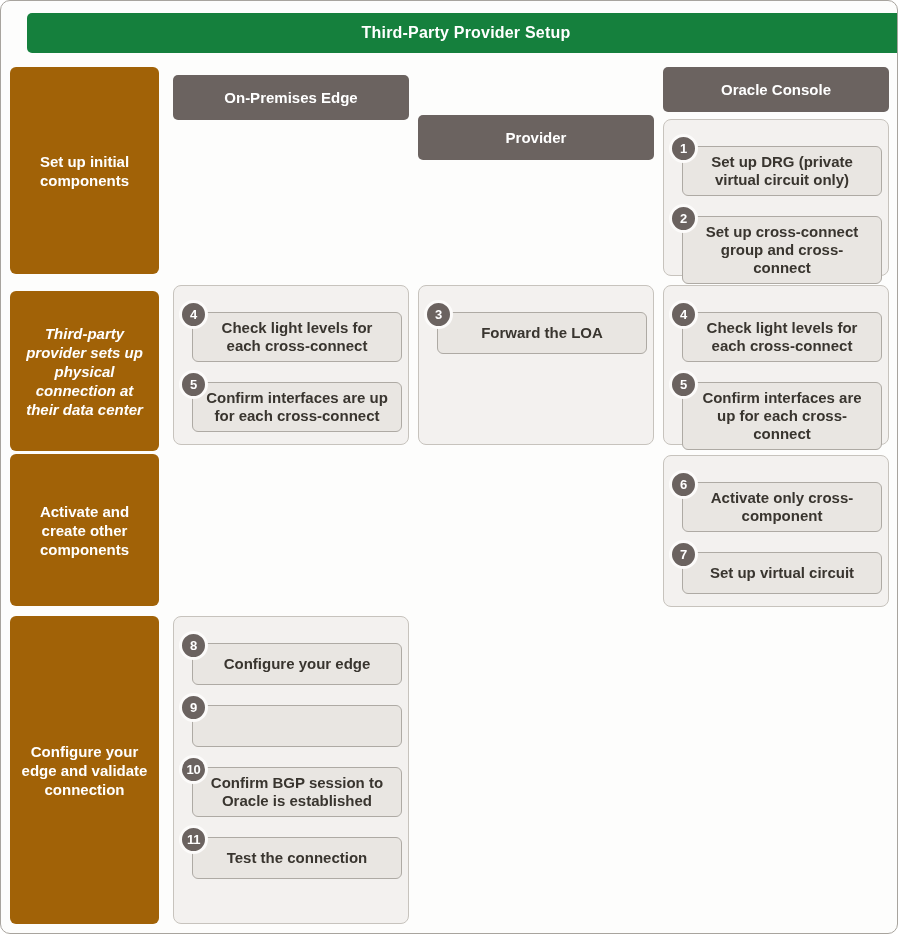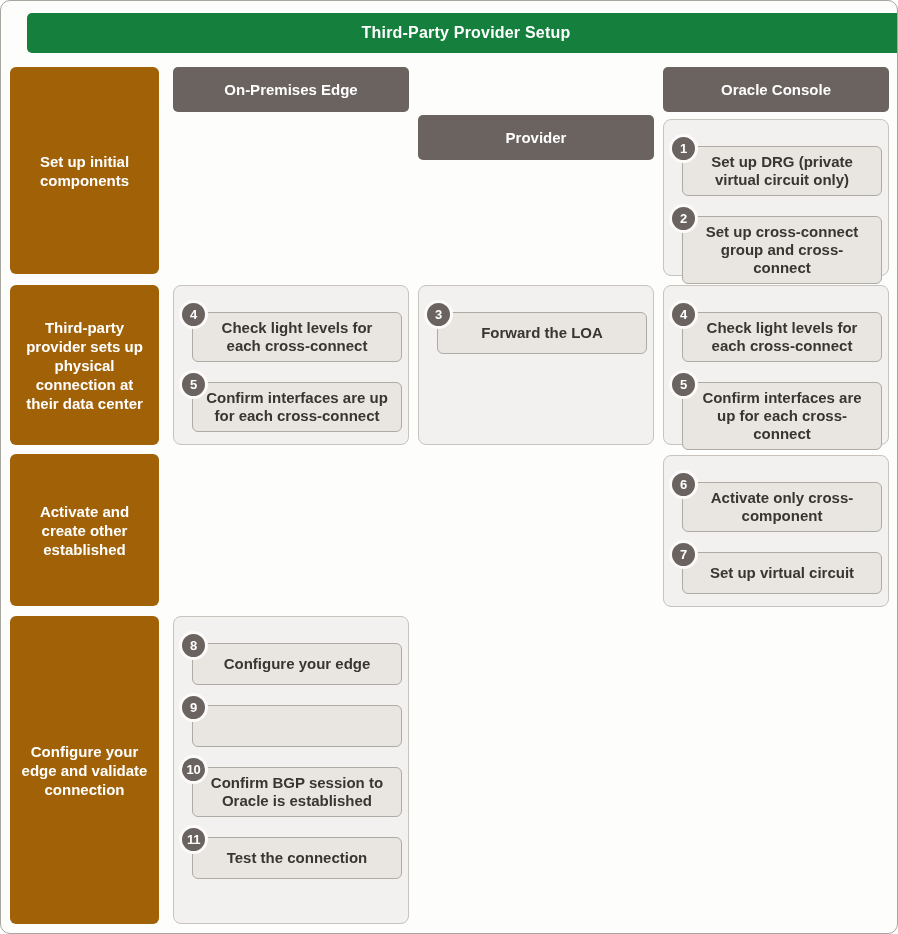--- a/index.html
+++ b/index.html
@@ -12,32 +12,32 @@
     position:absolute; left:26px; top:12px; width:878px; height:40px;
     background:#15803d; border-radius:5px; color:#ffffff;
     display:flex; align-items:center; justify-content:center;
     font-size:16px; font-weight:600; letter-spacing:.2px; box-sizing:border-box;
   }
   .col-header {
     position:absolute; top:66px; height:45px; background:#6b6360; border-radius:5px;
     color:#ffffff; display:flex; align-items:center; justify-content:center;
     font-size:15px; font-weight:600; box-sizing:border-box;
   }
-  #hdr-onprem   { left:172px; width:236px; }
+  #hdr-onprem   { left:172px; width:236px;margin-top:8px; }
   #hdr-provider { left:417px; width:236px;margin-top:48px; }
   #hdr-oracle   { left:662px; width:226px;text-align:right; }
 
   .row-label {
     position:absolute; left:9px; width:149px; background:#a16207; border-radius:6px;
     color:#ffffff; display:flex; align-items:center; justify-content:center;
     text-align:center; font-size:15px; font-weight:600; line-height:19px;
     padding:0 8px; box-sizing:border-box;
   }
   #lbl-r1 { top:66px;  height:207px; }
-  #lbl-r2 { top:284px; height:160px; }
+  #lbl-r2 { top:290px; height:160px;font-style:italic; }
   #lbl-r3 { top:453px; height:152px; }
   #lbl-r4 { top:615px; height:308px; }
 
   .panel {
     position:absolute; background:#f3f1ef; border:1px solid #c7c3bd; border-radius:8px;
     box-sizing:border-box; padding:0 6px 0 18px;
   }
   #p-r1-oracle   { left:662px; top:118px; width:226px; height:157px; }
   #p-r2-onprem   { left:172px; top:284px; width:236px; height:160px; }
   #p-r2-provider { left:417px; top:284px; width:236px; height:160px; }
@@ -65,21 +65,21 @@
 <div class="page">
 
   <div class="title-bar">Third-Party Provider Setup</div>
 
   <div class="col-header" id="hdr-onprem">On-Premises Edge</div>
   <div class="col-header" id="hdr-provider">Provider</div>
   <div class="col-header" id="hdr-oracle">Oracle Console</div>
 
   <div class="row-label" id="lbl-r1">Set up initial components</div>
   <div class="row-label" id="lbl-r2">Third-party provider sets up physical connection at their data center</div>
-  <div class="row-label" id="lbl-r3">Activate and create other established</div>
+  <div class="row-label" id="lbl-r3">Activate and create other components</div>
   <div class="row-label" id="lbl-r4">Configure your edge and validate connection</div>
 
   <div class="panel" id="p-r1-oracle">
     <div class="task">
       <span class="badge">1</span>
       <span class="task-label">Set up DRG (private virtual circuit only)</span>
     </div>
     <div class="task">
       <span class="badge">2</span>
       <span class="task-label">Set up cross-connect group and cross-connect</span>

